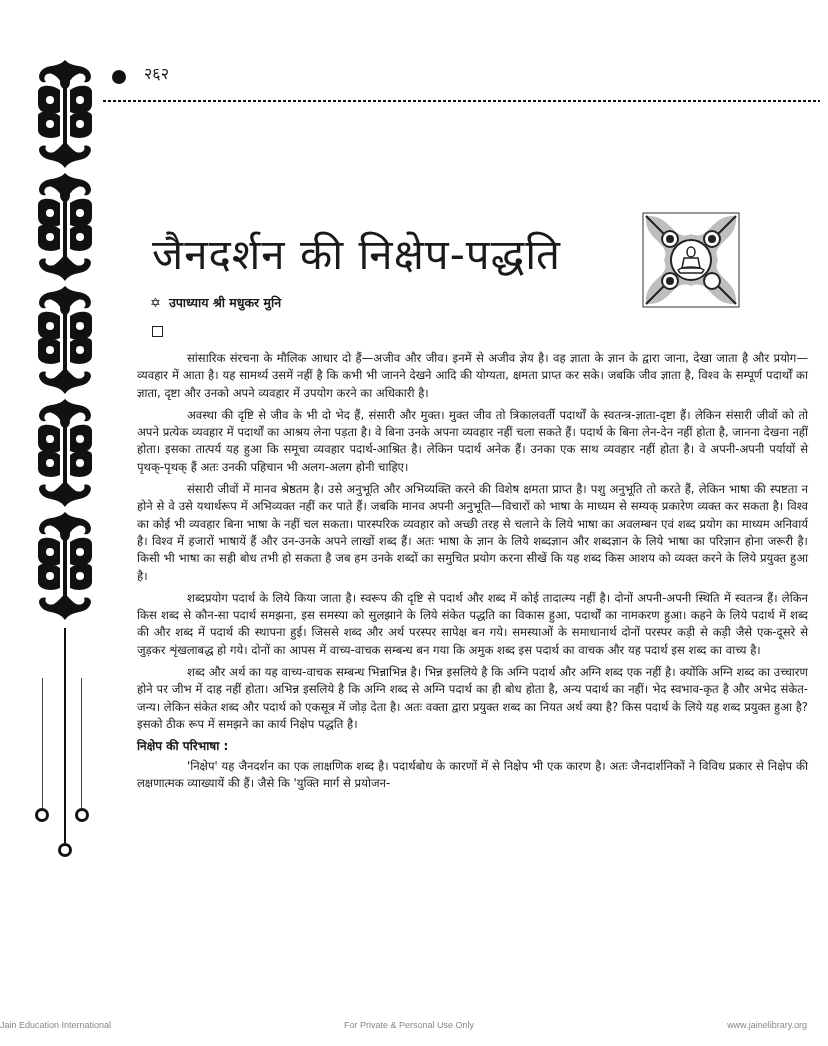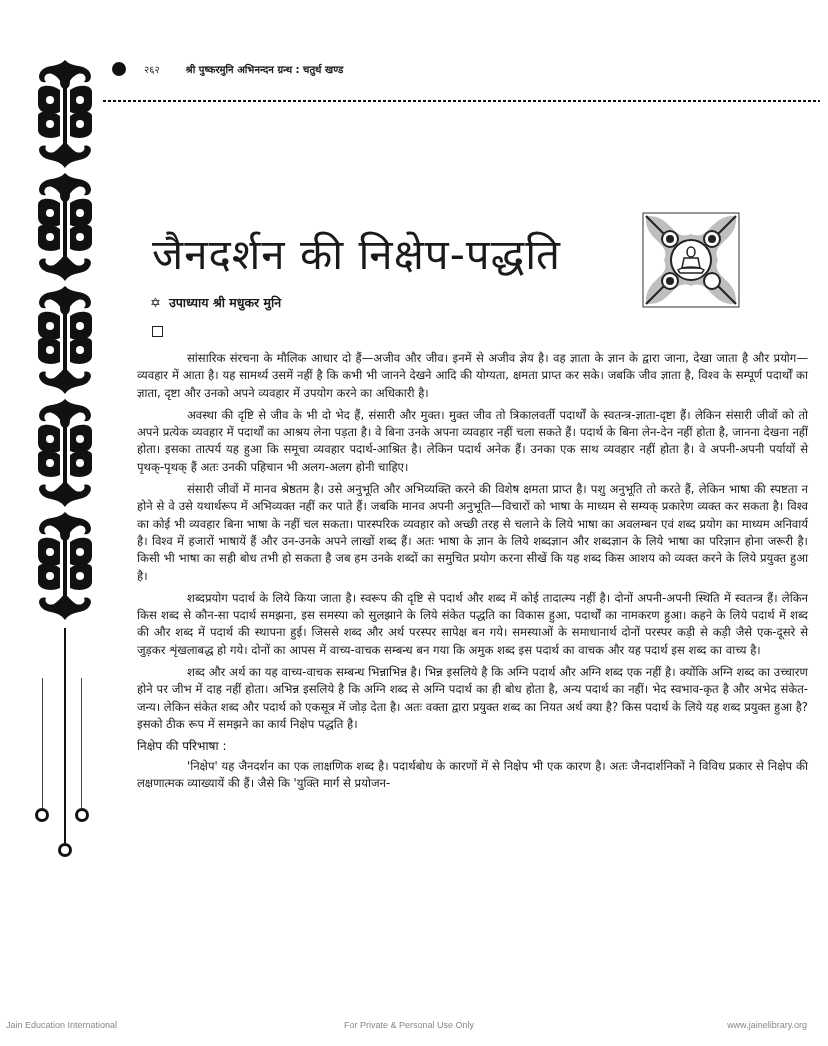--- a/index.html
+++ b/index.html
@@ -6,35 +6,35 @@
   body {
     width: 828px; height: 1046px; position: relative; overflow: hidden;
     font-family: "DejaVu Sans", sans-serif; color: #1a1a1a;
   }
   .ornament-column { position: absolute; left: 30px; top: 58px; width: 70px; }
   .motif { width: 70px; height: 113px; display: block; }
   .stem { position: absolute; left: 64px; top: 628px; width: 2px; height: 215px; background: #111; }
   .side-line { position: absolute; width: 1px; background: #444; top: 678px; height: 130px; }
   .ring { position: absolute; width: 8px; height: 8px; border: 3px solid #111; border-radius: 50%; background: #fff; }
 
-  .header { position: absolute; left: 112px; top: 62px; display: flex; align-items: flex-start; font-size: 10px; font-weight: bold; }
+  .header { position: absolute; left: 112px; top: 62px; display: flex; align-items: flex-end; font-size: 16px; font-weight: bold; }
   .bullet { width: 14px; height: 14px; border-radius: 50%; background: #111; margin-right: 18px; }
   .page-no { margin-right: 26px; font-weight: normal; }
   .dotted-rule { position: absolute; left: 102px; top: 99px; width: 718px; height: 4px;
     background-image: radial-gradient(circle, #111 1.2px, transparent 1.5px); background-size: 5px 4px; }
 
   .title { position: absolute; left: 140px; top: 212px; font-size: 42px; font-weight: normal; letter-spacing: 1px; margin: 12px; }
   .emblem { position: absolute; left: 642px; top: 212px; width: 98px; height: 96px; }
   .author { position: absolute; left: 150px; top: 294px; font-size: 12.5px; font-weight: bold; display: flex; align-items: center; gap: 8px; }
   .star { font-size: 13px; }
   .box-mark { position: absolute; left: 152px; top: 326px; width: 9px; height: 9px; border: 1.5px solid #222; }
 
   .body-text { position: absolute; left: 137px; top: 350px; width: 683px; font-size: 11.6px; line-height: 17.3px; text-align: justify; }
   .body-text p { margin: 0 12px 5px 0; text-indent: 50px; }
-  .body-text h3 { margin: 2px 0 2px 0; font-size: 12px; font-weight: normal; }
+  .body-text h3 { margin: 2px 0 2px 0; font-size: 12px; font-weight: bold; }
 
   .footer { position: absolute; top: 1020px; font-family: "Liberation Sans", sans-serif; font-size: 9px; color: #888; }
 </style>
 </head>
 <body>
 
 <div class="ornament-column">
   <svg class="motif" viewBox="0 0 70 113">
     <g fill="#111">
       <path d="M35 2 C28 10 18 6 12 12 C6 18 10 26 16 24 C12 20 16 14 22 16 C28 18 30 24 35 28 C40 24 42 18 48 16 C54 14 58 20 54 24 C60 26 64 18 58 12 C52 6 42 10 35 2Z"></path>
@@ -119,21 +119,20 @@
 <div class="stem"></div>
 <div class="side-line" style="left:42px"></div>
 <div class="side-line" style="left:81px"></div>
 <div class="ring" style="left:35px; top:808px"></div>
 <div class="ring" style="left:75px; top:808px"></div>
 <div class="ring" style="left:58px; top:843px"></div>
 
 <div class="header">
   <span class="bullet"></span>
   <span class="page-no">२६२</span>
-  <span>श्री पुष्करमुनि अभिनन्दन ग्रन्थ : चतुर्थ खण्ड</span>
 </div>
 <div class="dotted-rule"></div>
 
 <h1 class="title">जैनदर्शन की निक्षेप-पद्धति</h1>
 
 <svg class="emblem" viewBox="0 0 98 96">
   <rect x="1" y="1" width="96" height="94" fill="#fff" stroke="#333" stroke-width="1"></rect>
   <path d="M4 4 C30 2 30 30 49 22 C68 30 68 2 94 4 C96 30 68 30 76 48 C68 66 96 66 94 92 C68 94 68 66 49 74 C30 66 30 94 4 92 C2 66 30 66 22 48 C30 30 2 30 4 4Z" fill="#888" opacity="0.55"></path>
   <path d="M4 4 L22 22 M94 4 L76 22 M4 92 L22 74 M94 92 L76 74" stroke="#222" stroke-width="2"></path>
   <circle cx="49" cy="48" r="20" fill="#fff" stroke="#222" stroke-width="2"></circle>
@@ -158,15 +157,15 @@
 <div class="body-text">
   <p>सांसारिक संरचना के मौलिक आधार दो हैं—अजीव और जीव। इनमें से अजीव ज्ञेय है। वह ज्ञाता के ज्ञान के द्वारा जाना, देखा जाता है और प्रयोग—व्यवहार में आता है। यह सामर्थ्य उसमें नहीं है कि कभी भी जानने देखने आदि की योग्यता, क्षमता प्राप्त कर सके। जबकि जीव ज्ञाता है, विश्व के सम्पूर्ण पदार्थों का ज्ञाता, दृष्टा और उनको अपने व्यवहार में उपयोग करने का अधिकारी है।</p>
   <p>अवस्था की दृष्टि से जीव के भी दो भेद हैं, संसारी और मुक्त। मुक्त जीव तो त्रिकालवर्ती पदार्थों के स्वतन्त्र-ज्ञाता-दृष्टा हैं। लेकिन संसारी जीवों को तो अपने प्रत्येक व्यवहार में पदार्थों का आश्रय लेना पड़ता है। वे बिना उनके अपना व्यवहार नहीं चला सकते हैं। पदार्थ के बिना लेन-देन नहीं होता है, जानना देखना नहीं होता। इसका तात्पर्य यह हुआ कि समूचा व्यवहार पदार्थ-आश्रित है। लेकिन पदार्थ अनेक हैं। उनका एक साथ व्यवहार नहीं होता है। वे अपनी-अपनी पर्यायों से पृथक्-पृथक् हैं अतः उनकी पहिचान भी अलग-अलग होनी चाहिए।</p>
   <p>संसारी जीवों में मानव श्रेष्ठतम है। उसे अनुभूति और अभिव्यक्ति करने की विशेष क्षमता प्राप्त है। पशु अनुभूति तो करते हैं, लेकिन भाषा की स्पष्टता न होने से वे उसे यथार्थरूप में अभिव्यक्त नहीं कर पाते हैं। जबकि मानव अपनी अनुभूति—विचारों को भाषा के माध्यम से सम्यक् प्रकारेण व्यक्त कर सकता है। विश्व का कोई भी व्यवहार बिना भाषा के नहीं चल सकता। पारस्परिक व्यवहार को अच्छी तरह से चलाने के लिये भाषा का अवलम्बन एवं शब्द प्रयोग का माध्यम अनिवार्य है। विश्व में हजारों भाषायें हैं और उन-उनके अपने लाखों शब्द हैं। अतः भाषा के ज्ञान के लिये शब्दज्ञान और शब्दज्ञान के लिये भाषा का परिज्ञान होना जरूरी है। किसी भी भाषा का सही बोध तभी हो सकता है जब हम उनके शब्दों का समुचित प्रयोग करना सीखें कि यह शब्द किस आशय को व्यक्त करने के लिये प्रयुक्त हुआ है।</p>
   <p>शब्दप्रयोग पदार्थ के लिये किया जाता है। स्वरूप की दृष्टि से पदार्थ और शब्द में कोई तादात्म्य नहीं है। दोनों अपनी-अपनी स्थिति में स्वतन्त्र हैं। लेकिन किस शब्द से कौन-सा पदार्थ समझना, इस समस्या को सुलझाने के लिये संकेत पद्धति का विकास हुआ, पदार्थों का नामकरण हुआ। कहने के लिये पदार्थ में शब्द की और शब्द में पदार्थ की स्थापना हुई। जिससे शब्द और अर्थ परस्पर सापेक्ष बन गये। समस्याओं के समाधानार्थ दोनों परस्पर कड़ी से कड़ी जैसे एक-दूसरे से जुड़कर शृंखलाबद्ध हो गये। दोनों का आपस में वाच्य-वाचक सम्बन्ध बन गया कि अमुक शब्द इस पदार्थ का वाचक और यह पदार्थ इस शब्द का वाच्य है।</p>
   <p>शब्द और अर्थ का यह वाच्य-वाचक सम्बन्ध भिन्नाभिन्न है। भिन्न इसलिये है कि अग्नि पदार्थ और अग्नि शब्द एक नहीं है। क्योंकि अग्नि शब्द का उच्चारण होने पर जीभ में दाह नहीं होता। अभिन्न इसलिये है कि अग्नि शब्द से अग्नि पदार्थ का ही बोध होता है, अन्य पदार्थ का नहीं। भेद स्वभाव-कृत है और अभेद संकेत-जन्य। लेकिन संकेत शब्द और पदार्थ को एकसूत्र में जोड़ देता है। अतः वक्ता द्वारा प्रयुक्त शब्द का नियत अर्थ क्या है? किस पदार्थ के लिये यह शब्द प्रयुक्त हुआ है? इसको ठीक रूप में समझने का कार्य निक्षेप पद्धति है।</p>
   <h3>निक्षेप की परिभाषा :</h3>
   <p>'निक्षेप' यह जैनदर्शन का एक लाक्षणिक शब्द है। पदार्थबोध के कारणों में से निक्षेप भी एक कारण है। अतः जैनदार्शनिकों ने विविध प्रकार से निक्षेप की लक्षणात्मक व्याख्यायें की हैं। जैसे कि 'युक्ति मार्ग से प्रयोजन-</p>
 </div>
 
-<div class="footer" style="left:6px">Jain Education International</div>
+<div class="footer" style="left:0">Jain Education International</div>
 <div class="footer" style="left:344px">For Private &amp; Personal Use Only</div>
 <div class="footer" style="right:21px">www.jainelibrary.org</div>
 
 </body></html>

